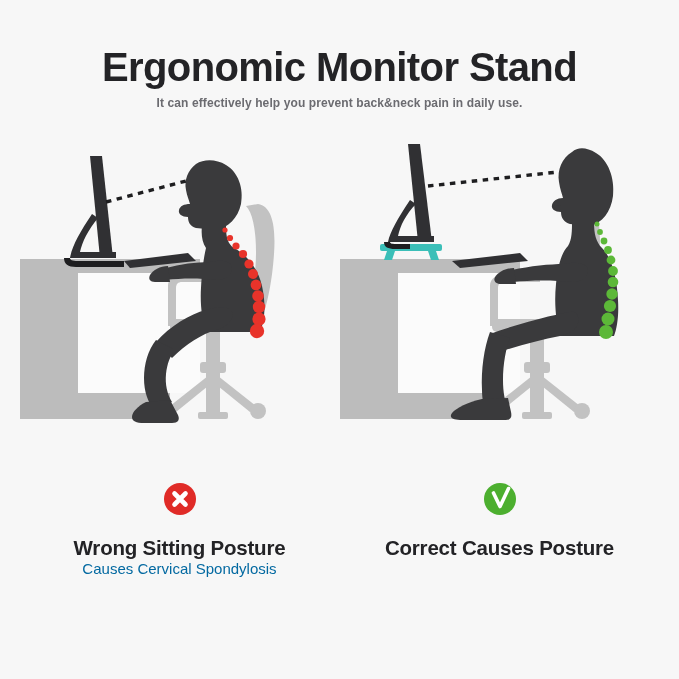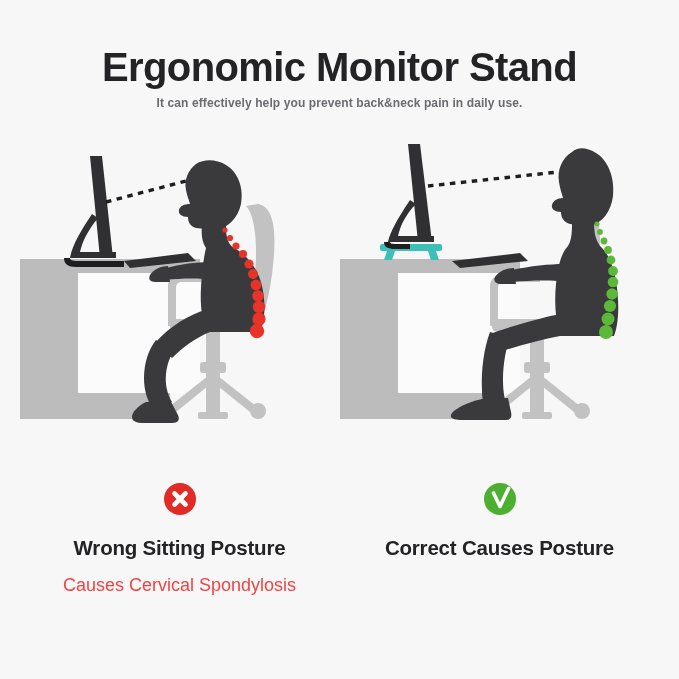--- a/index.html
+++ b/index.html
@@ -91,24 +91,24 @@
 
   .caption-title {
     margin-top: 20px;
     font-size: 20.5px;
     font-weight: 700;
     color: #232326;
     letter-spacing: -0.2px;
   }
 
   .caption-sub {
-    margin-top: 15px;
-    font-size: 18px;
+    margin-top: 0;
+    font-size: 15px;
     font-weight: 400;
-    color: #ef4444;
+    color: #0369a1;
   }
 </style>
 </head>
 <body>
 
 <div class="page">
 
   <div class="header">
     <h1 class="title">Ergonomic Monitor Stand</h1>
     <p class="subtitle">It can effectively help you prevent back&amp;neck pain in daily use.</p>

